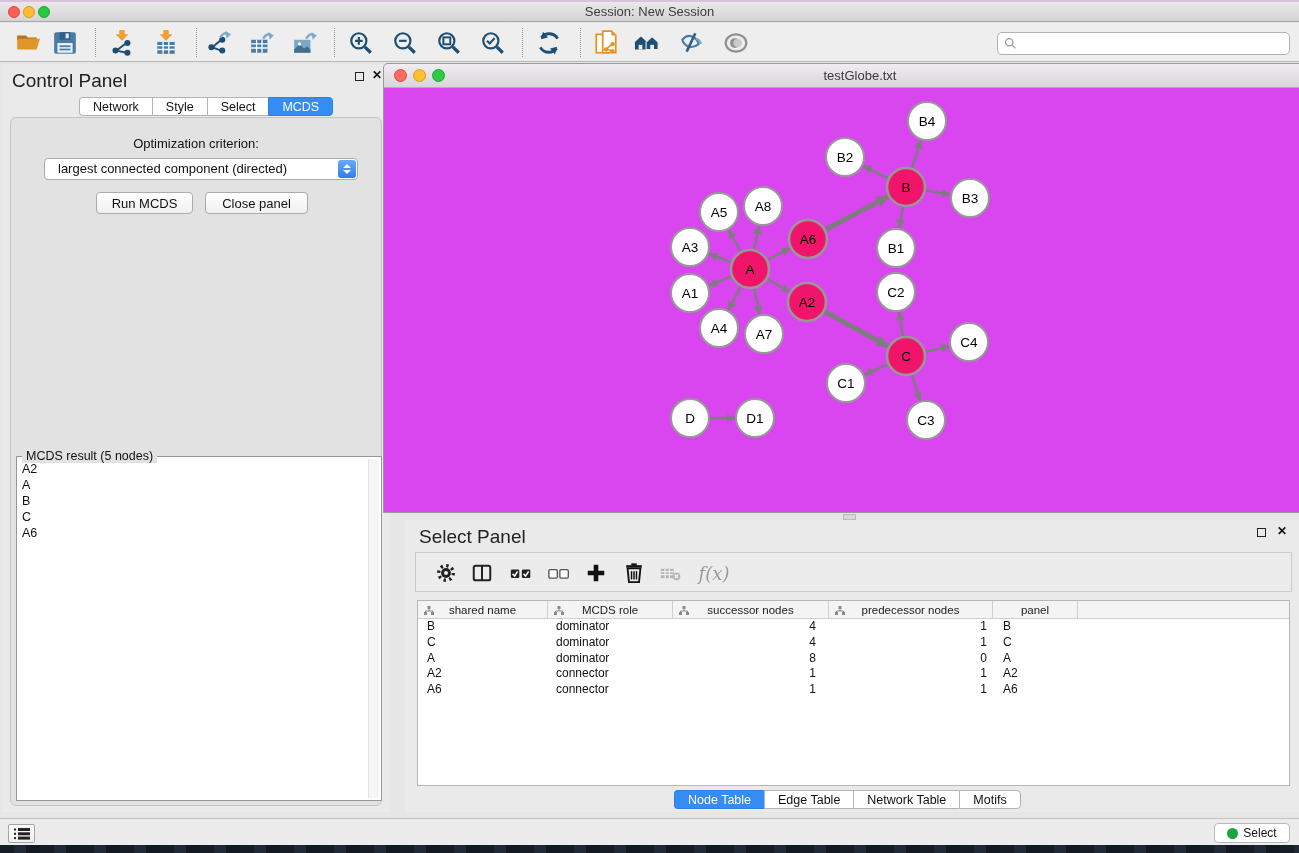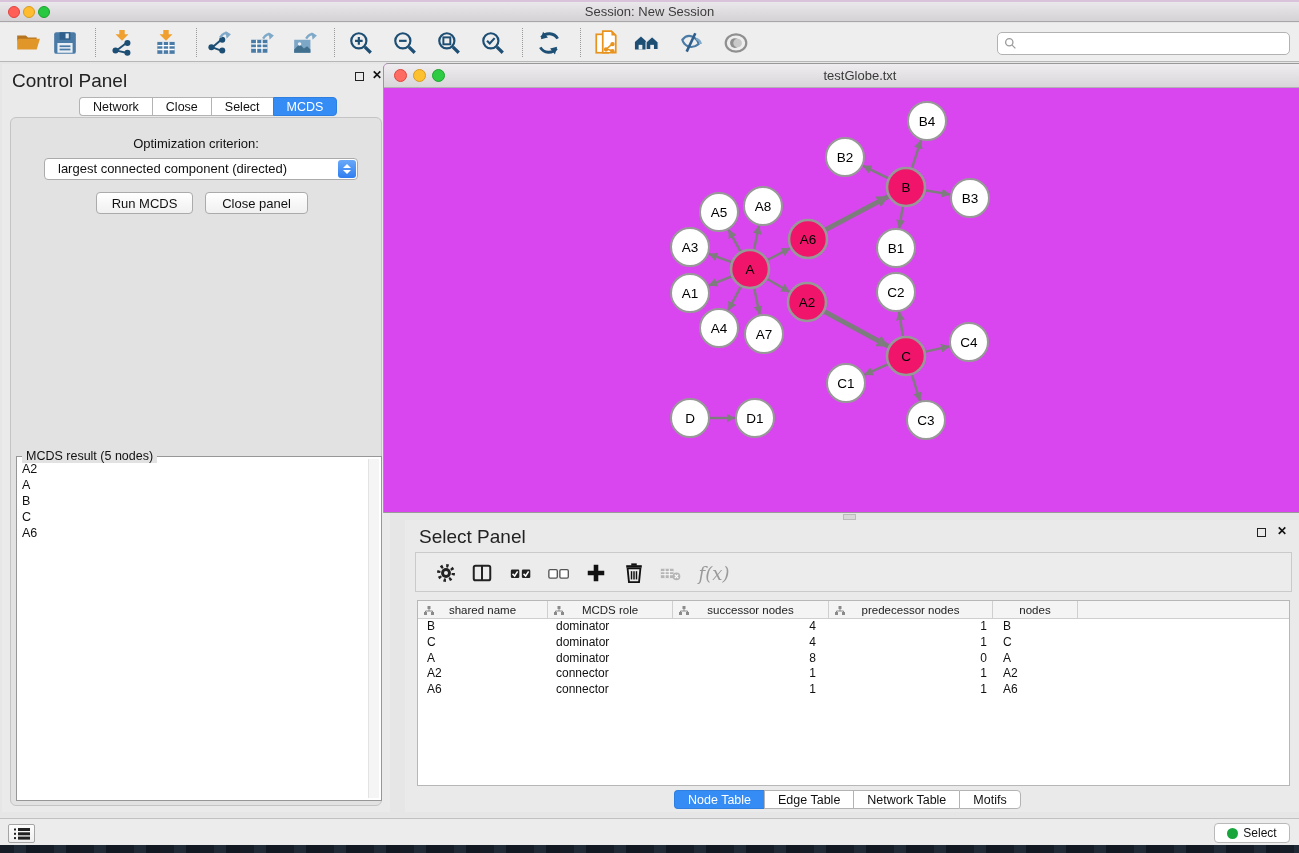--- a/index.html
+++ b/index.html
@@ -258,21 +258,21 @@
 </div>
 
 <div class="control-panel">
   <div class="panel-head">
     <span class="ptitle">Control Panel</span>
     <span class="wbtn-float" style="right:26px"></span>
     <span class="wbtn-close" style="right:8px">✕</span>
   </div>
   <div class="cp-tabs">
     <div class="tabbtn">Network</div>
-    <div class="tabbtn">Close</div>
+    <div class="tabbtn">Style</div>
     <div class="tabbtn">Select</div>
     <div class="tabbtn active">MCDS</div>
   </div>
   <div class="cp-inner">
     <div class="opt-label">Optimization criterion:</div>
     <div class="dropdown">
       <span>largest connected component (directed)</span>
       <span class="dd-btn">
           <span class="dd-up"></span>
           <span class="dd-down"></span>
@@ -517,21 +517,21 @@
         <div class="th" style="width: 164px;">
           <span class="hicon"><svg width="10" height="9" viewBox="0 0 10 9">
               <rect x="3.5" y="0" width="3" height="3" fill="#8a8a8a"></rect>
               <rect x="0" y="6" width="3" height="3" fill="#8a8a8a"></rect>
               <rect x="7" y="6" width="3" height="3" fill="#8a8a8a"></rect>
               <path d="M5 3v2M1.5 6V5h7v1" stroke="#8a8a8a" fill="none"></path>
             </svg></span>
           <span>predecessor nodes</span>
         </div>
         <div class="th" style="width: 85px;">
-          <span>nodes</span>
+          <span>panel</span>
         </div>
       </div>
     <div id="table-body">
         <div class="trow">
           <div class="td" style="width: 130px; text-align: left; padding: 0px 0px 0px 9px;">B</div>
           <div class="td" style="width: 125px; text-align: left; padding: 0px 0px 0px 8px;">dominator</div>
           <div class="td" style="width: 156px; text-align: right; padding: 0px 13px 0px 0px;">4</div>
           <div class="td" style="width: 164px; text-align: right; padding: 0px 6px 0px 0px;">1</div>
           <div class="td" style="width: 85px; text-align: left; padding: 0px 0px 0px 10px;">B</div>
         </div>

